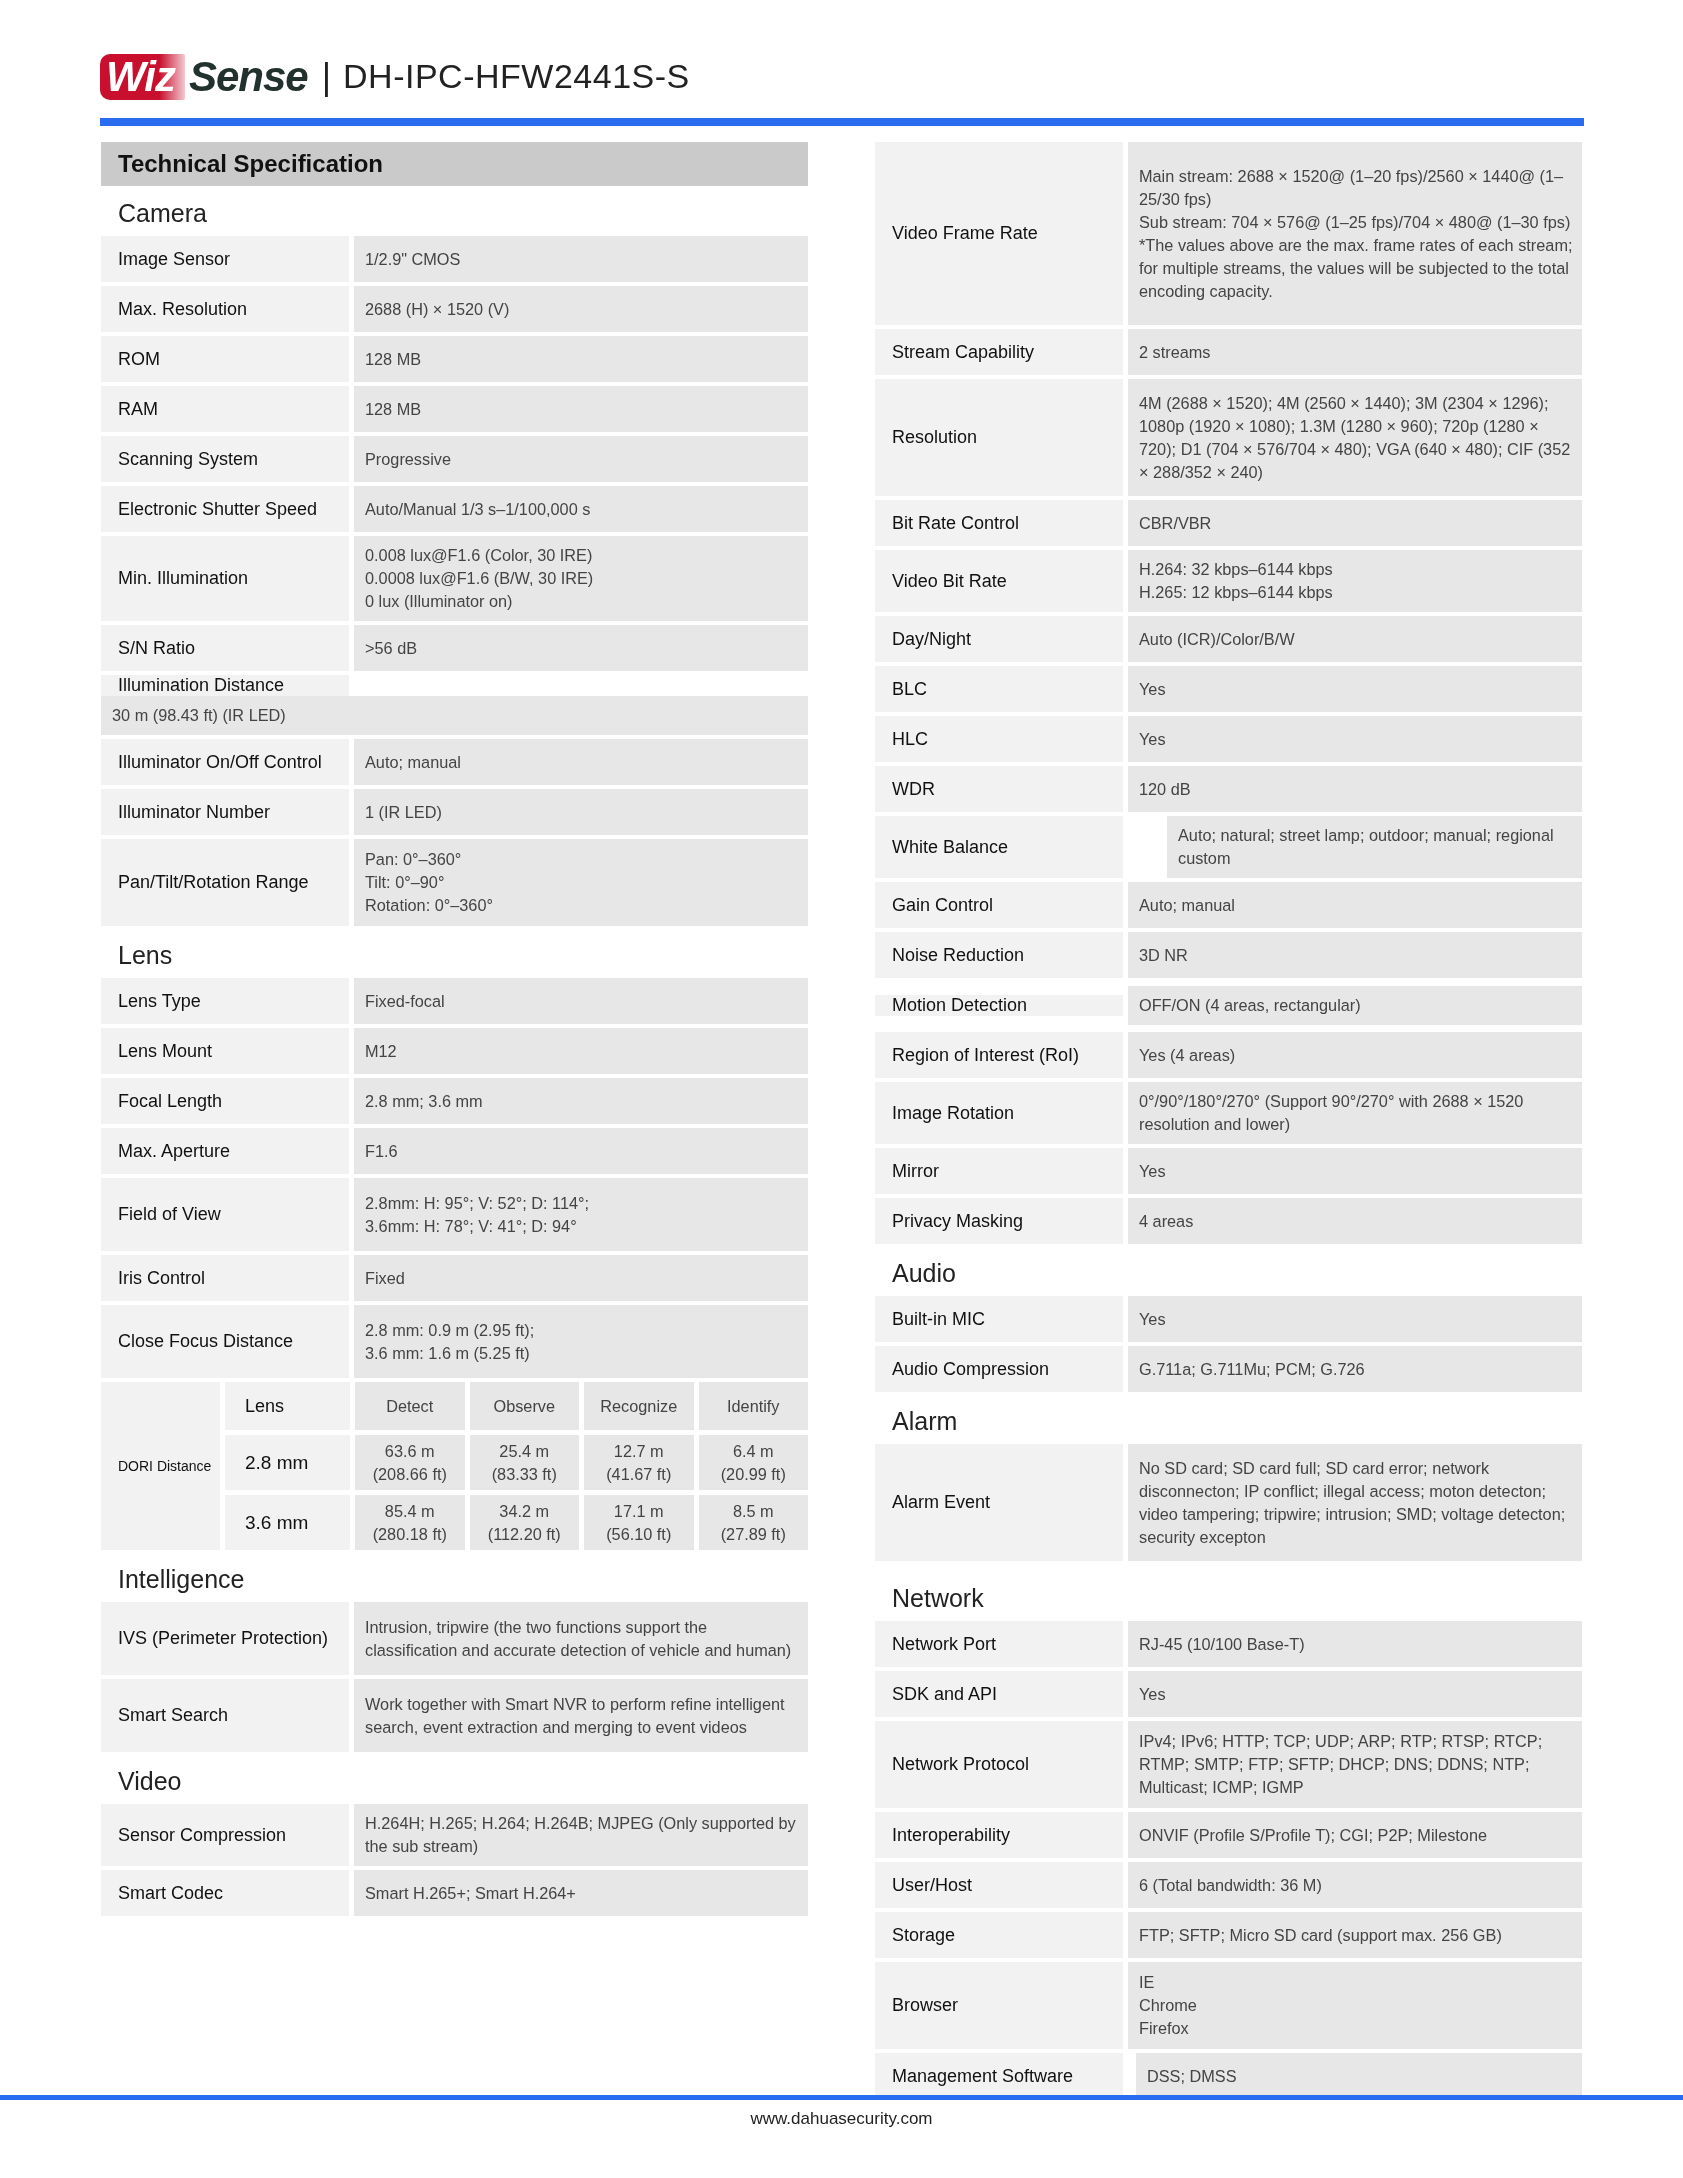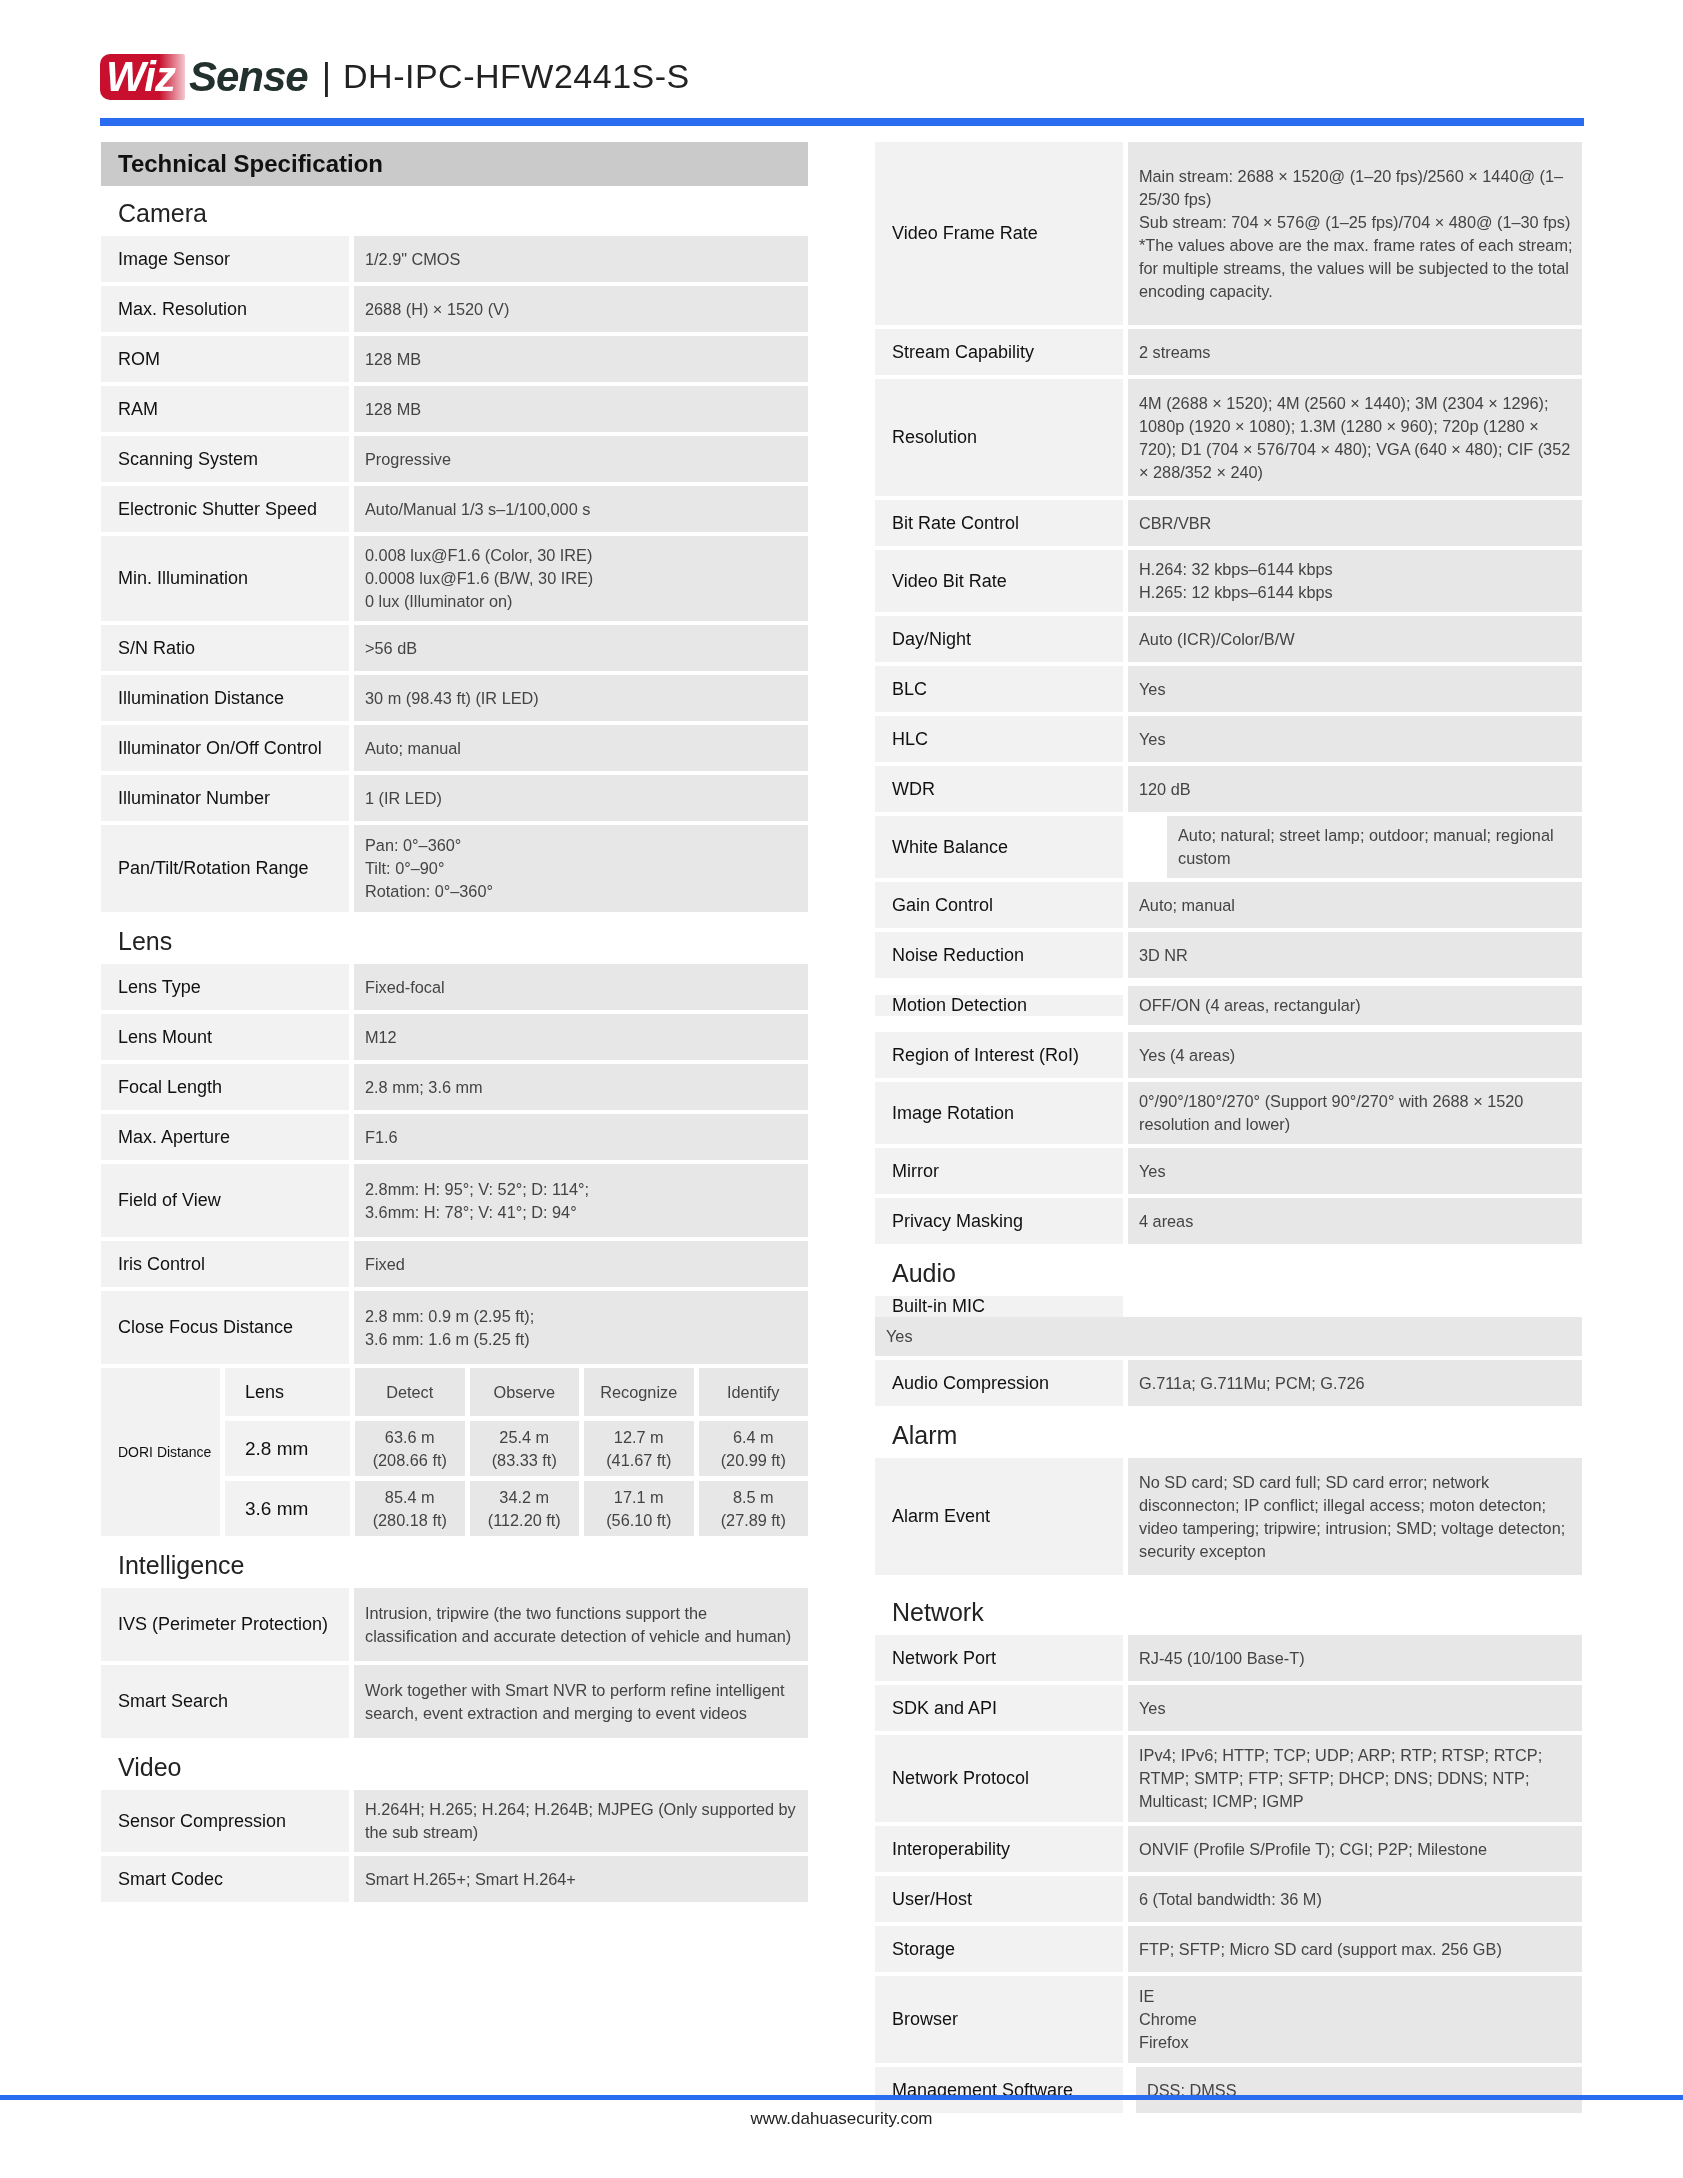--- a/index.html
+++ b/index.html
@@ -73,21 +73,21 @@
       <div class="row" style="min-height: 71px;">
         <div class="lab">Min. Illumination</div>
         <div class="val">0.008 lux@F1.6 (Color, 30 IRE)
 0.0008 lux@F1.6 (B/W, 30 IRE)
 0 lux (Illuminator on)</div>
       </div>
       <div class="row" style="min-height: 46px;">
         <div class="lab">S/N Ratio</div>
         <div class="val">&gt;56 dB</div>
       </div>
-      <div class="row" style="min-height: 46px;">
+      <div class="row" style="min-height: 46px; flex-direction: column;">
         <div class="lab">Illumination Distance</div>
         <div class="val">30 m (98.43 ft) (IR LED)</div>
       </div>
       <div class="row" style="min-height: 46px;">
         <div class="lab">Illuminator On/Off Control</div>
         <div class="val">Auto; manual</div>
       </div>
       <div class="row" style="min-height: 46px;">
         <div class="lab">Illuminator Number</div>
         <div class="val">1 (IR LED)</div>
@@ -256,21 +256,21 @@
         <div class="lab">Mirror</div>
         <div class="val">Yes</div>
       </div>
       <div class="row" style="min-height: 46px;">
         <div class="lab">Privacy Masking</div>
         <div class="val">4 areas</div>
       </div>
     </div>
   <div class="sec">Audio</div>
   <div id="audio">
-      <div class="row" style="min-height: 46px; flex-direction: column;">
+      <div class="row" style="min-height: 46px;">
         <div class="lab">Built-in MIC</div>
         <div class="val">Yes</div>
       </div>
       <div class="row" style="min-height: 46px;">
         <div class="lab">Audio Compression</div>
         <div class="val">G.711a; G.711Mu; PCM; G.726</div>
       </div>
     </div>
   <div class="sec">Alarm</div>
   <div id="alarm">

